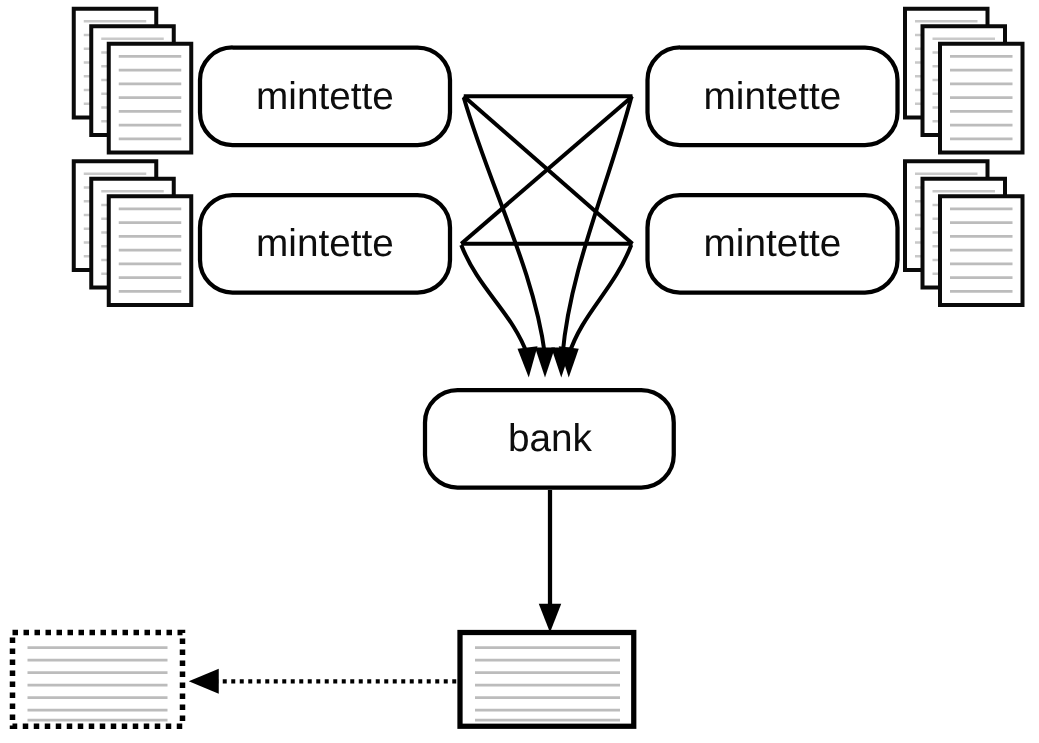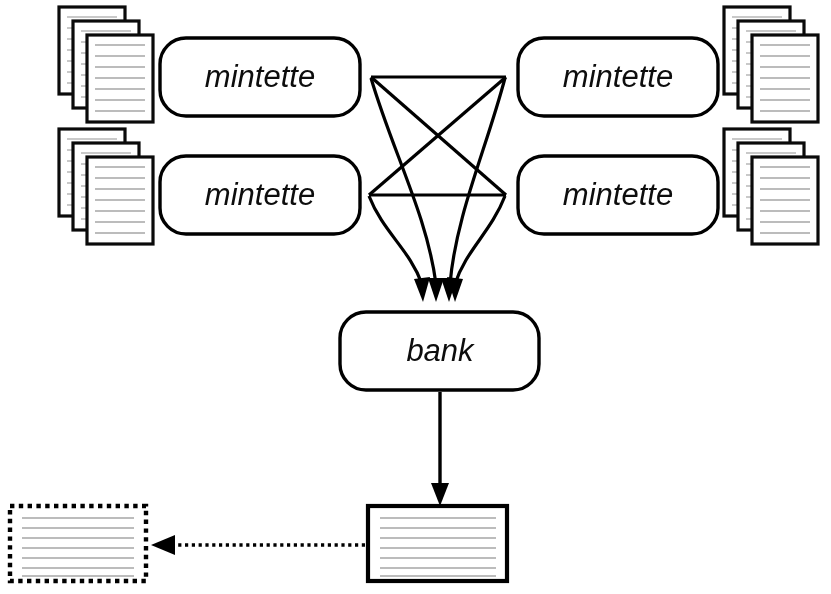--- a/index.html
+++ b/index.html
@@ -12,21 +12,20 @@
     width: 831px;
     height: 594px;
     overflow: hidden;
     font-family: "Liberation Sans", sans-serif;
   }
   #diagram-root {
     position: relative;
     width: 747px;
     height: 594px;
     background: #ffffff;
-    font-style: italic;
   }
   #diagram-svg {
     display: block;
     width: 831px;
     height: 594px;
   }
   .node-label {
     font-family: "Liberation Sans", sans-serif;
     font-size: 31px;
     fill: #0d0d0d;

